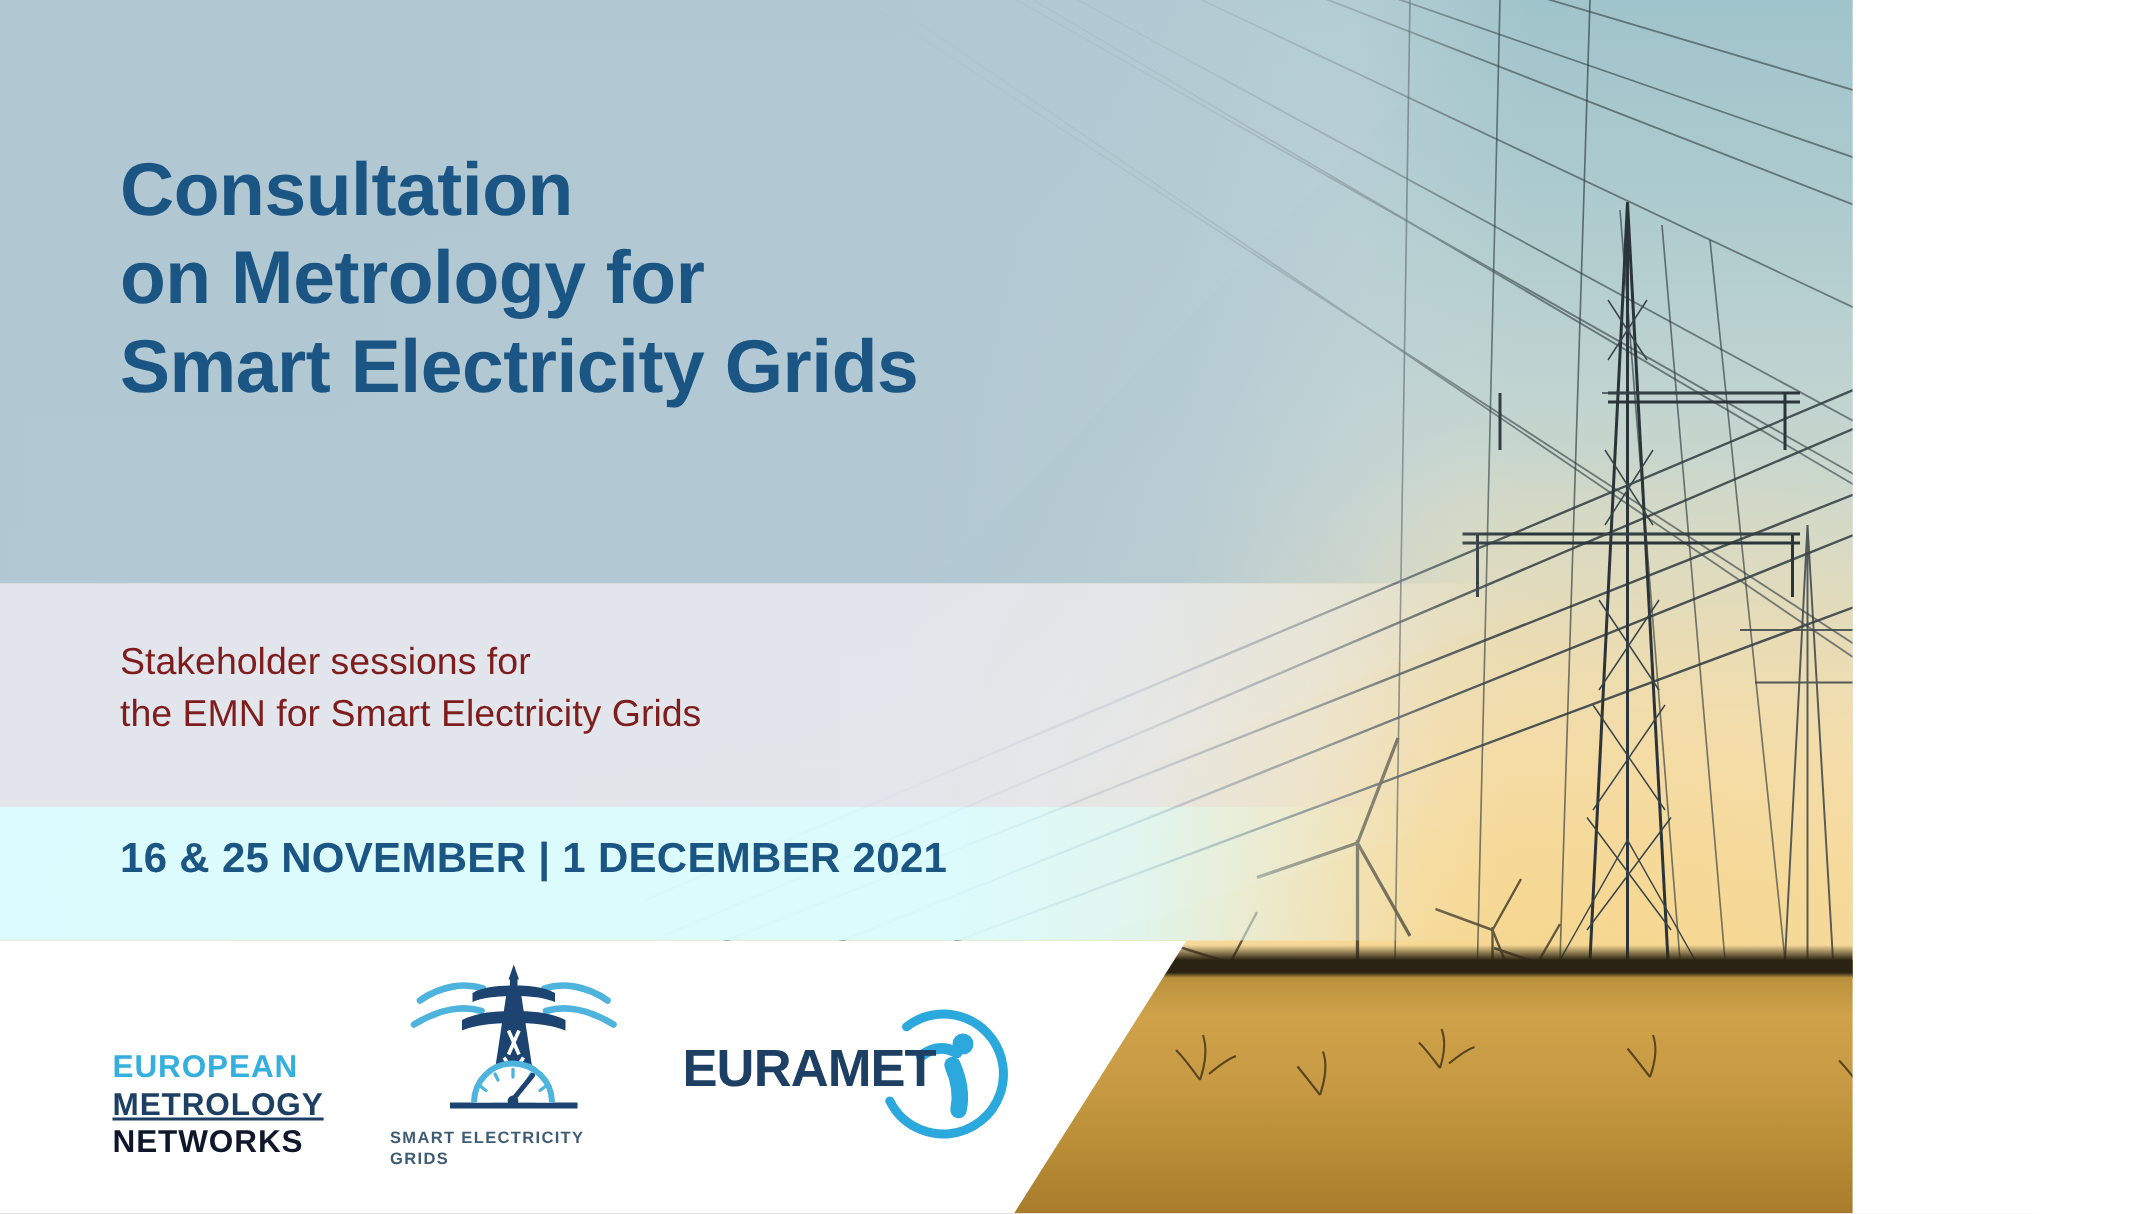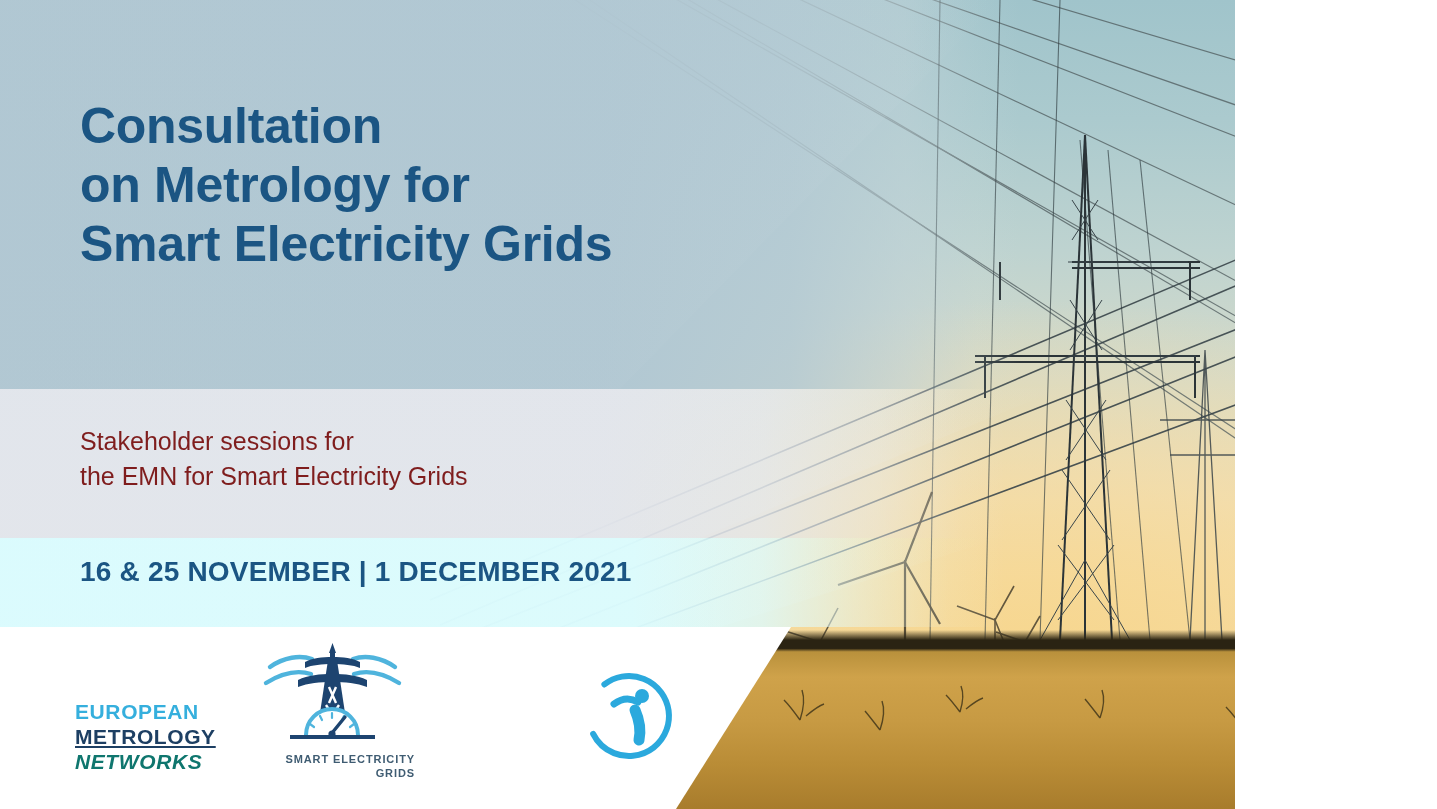--- a/index.html
+++ b/index.html
@@ -124,23 +124,23 @@
 
   
   .logos{position:absolute;left:0;top:627px;width:791px;height:182px;}
 
   .logo-emn{
     position:absolute;left:75px;top:44px;
     font-size:21px;font-weight:bold;line-height:25px;letter-spacing:.6px;margin-top:28px;
   }
   .emn-l1{color:#35afdd;display:block;}
   .emn-l2{color:#1d3f63;display:block;text-decoration:underline;}
-  .emn-l3{color:#0f766e;display:block;font-style:italic;}
-
-  .logo-seg{position:absolute;left:250px;top:12px;width:165px;height:160px;text-align:right;}
+  .emn-l3{color:#0f172a;display:block;}
+
+  .logo-seg{position:absolute;left:260px;top:12px;width:165px;height:160px;text-align:left;}
   .seg-mark{width:165px;height:110px;display:block;}
   .seg-text{
     margin-top:3px;font-size:11px;font-weight:bold;color:#3f5c72;
     letter-spacing:.9px;line-height:14px;white-space:pre-line;
   }
 
   .logo-euramet{position:absolute;left:455px;top:52px;width:190px;height:75px;}
   .euramet-word{
     position:absolute;left:0;top:14px;
     font-size:35px;font-weight:bold;color:#1d3f63;letter-spacing:-0.6px;
@@ -321,16 +321,17 @@
 GRIDS</div>
     </div>
 
     <div class="logo-euramet">
       <svg class="euramet-swoosh" viewBox="0 0 92 92">
         <path d="M46,6 A40,40 0 1 1 45.9,6" fill="none" stroke="#2ba9dd" stroke-width="6" stroke-linecap="round" stroke-dasharray="196 56" transform="rotate(-38 46 46)"></path>
         <path d="M31,34 q12,-9 24,-2" fill="none" stroke="#2ba9dd" stroke-width="7" stroke-linecap="round"></path>
         <circle cx="59" cy="26" r="7" fill="#2ba9dd"></circle>
         <path d="M52,40 q7,16 4,30" fill="none" stroke="#2ba9dd" stroke-width="11" stroke-linecap="round"></path>
       </svg>
+      <div class="euramet-word">EURAMET</div>
     </div>
 
   </div>
 </div>
 
 </body></html>

